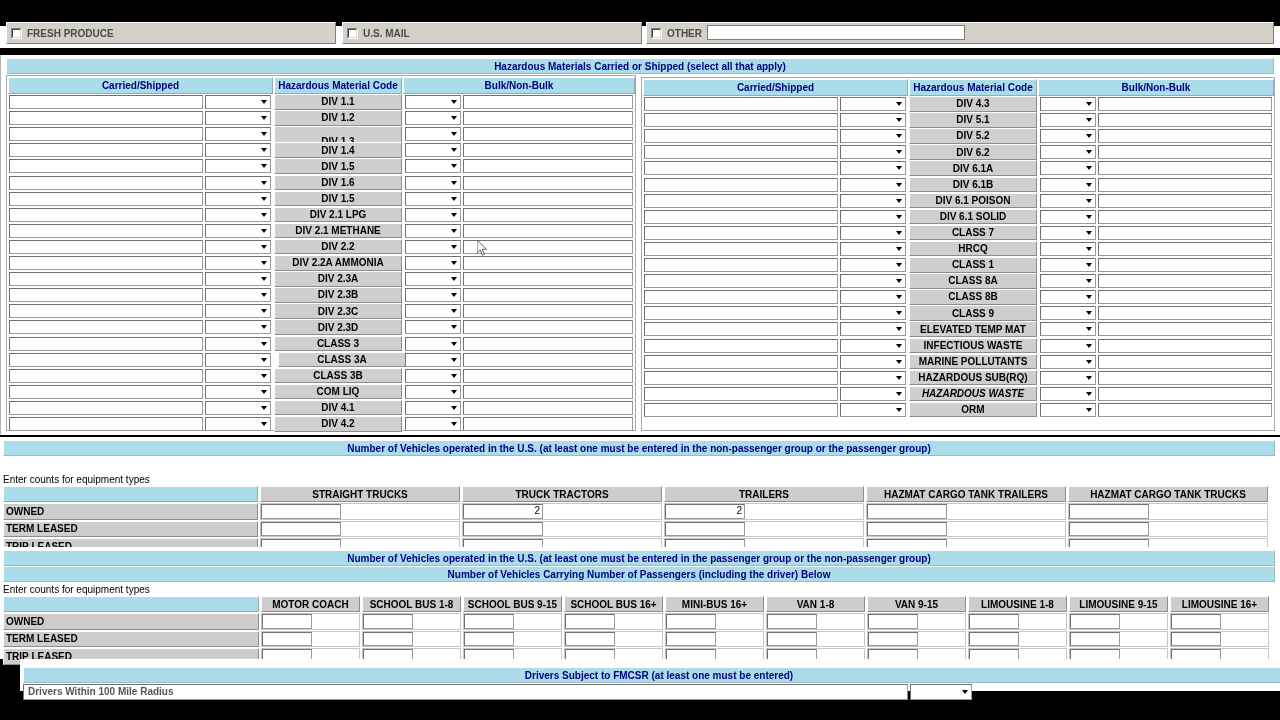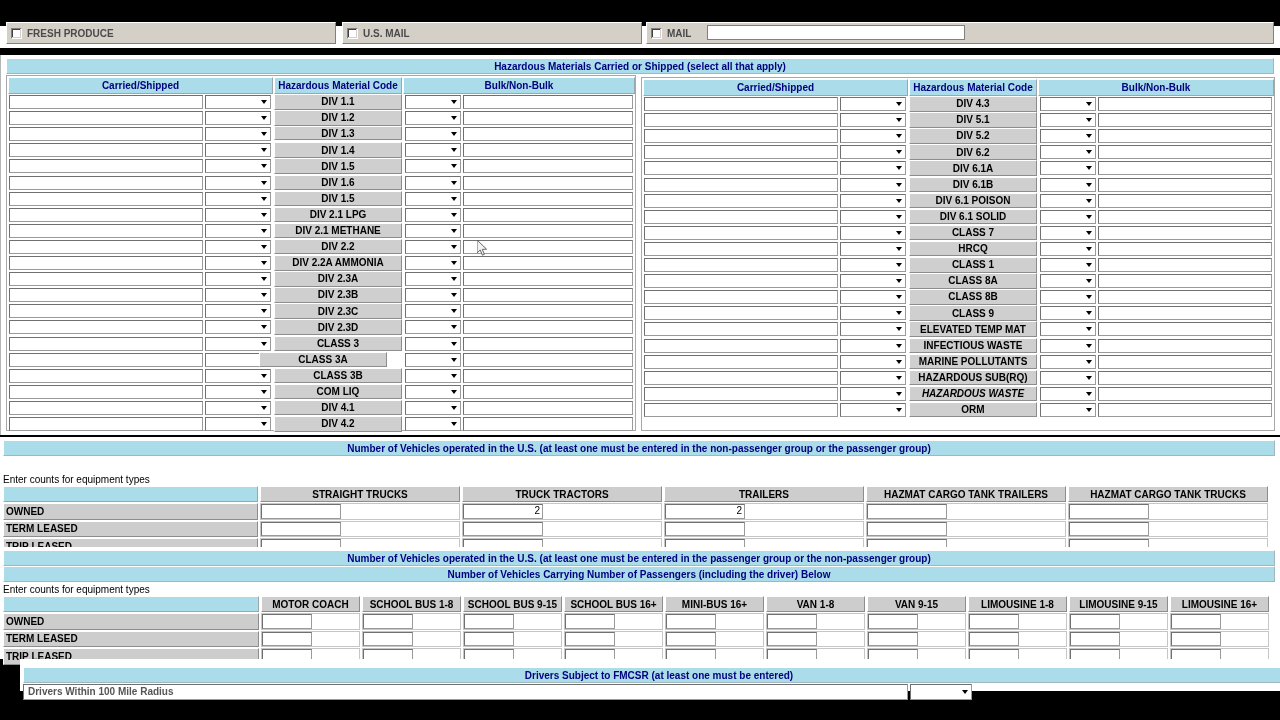--- a/index.html
+++ b/index.html
@@ -183,21 +183,21 @@
       <div class="cblabel" style="left:20px;top:5px;color:#4a4a4a;">FRESH PRODUCE</div>
     </div>
 
     <div class="cbrow" style="left:342px;top:-4px;width:300px;height:22px;">
       <div class="cbox" style="left:4px;top:5px;"></div>
       <div class="cblabel" style="left:20px;top:5px;color:#4a4a4a;">U.S. MAIL</div>
     </div>
 
     <div class="cbrow" style="left:646px;top:-4px;width:628px;height:22px;">
       <div class="cbox" style="left:4px;top:5px;"></div>
-      <div class="cblabel" style="left:20px;top:5px;color:#4a4a4a;">MAIL</div>
+      <div class="cblabel" style="left:20px;top:5px;color:#4a4a4a;">OTHER</div>
       <div class="whitefield" style="left:60px;top:2px;width:258px;height:15px;"></div>
     </div>
   </div>
 
   <div class="panel" style="left:0;top:55px;width:1280px;height:380px;border-left:1px solid #b5b5b5;">
 
     <div class="bandhdr" style="position:absolute;left:5px;top:3px;width:1268px;">Hazardous Materials Carried or Shipped (select all that apply)</div>
 
     <div class="subpanel" style="left:5px;top:20px;width:630px;height:356px;">
       <div class="colhdr" style="position:absolute;left:1px;top:1px;width:265px;height:17px;line-height:16px;">Carried/Shipped</div>
@@ -219,21 +219,21 @@
           </div>
           <div class="codecell" style="left:267px;top:34.1px;width:128px;height:15.6px;">DIV 1.2</div>
           <div class="sel" style="left:398px;top:35.1px;width:56px;height:14px;">
             <span class="arrow"></span>
           </div>
           <div class="plainrow" style="left:456px;top:35.1px;width:170px;height:14px;"></div>
           <div class="plainrow" style="left:2px;top:51.2px;width:194px;height:14px;"></div>
           <div class="sel" style="left:198px;top:51.2px;width:66px;height:14px;">
             <span class="arrow"></span>
           </div>
-          <div class="codecell" style="left:267px;top:50.2px;width:128px;height:14px;">DIV 1.3</div>
+          <div class="codecell" style="left:267px;top:50.2px;width:128px;height:30px;">DIV 1.3</div>
           <div class="sel" style="left:398px;top:51.2px;width:56px;height:14px;">
             <span class="arrow"></span>
           </div>
           <div class="plainrow" style="left:456px;top:51.2px;width:170px;height:14px;"></div>
           <div class="plainrow" style="left:2px;top:67.30000000000001px;width:194px;height:14px;"></div>
           <div class="sel" style="left:198px;top:67.30000000000001px;width:66px;height:14px;">
             <span class="arrow"></span>
           </div>
           <div class="codecell" style="left:267px;top:66.30000000000001px;width:128px;height:15.6px;">DIV 1.4</div>
           <div class="sel" style="left:398px;top:67.30000000000001px;width:56px;height:14px;">
@@ -345,21 +345,21 @@
           </div>
           <div class="codecell" style="left:267px;top:259.5px;width:128px;height:15.6px;">CLASS 3</div>
           <div class="sel" style="left:398px;top:260.5px;width:56px;height:14px;">
             <span class="arrow"></span>
           </div>
           <div class="plainrow" style="left:456px;top:260.5px;width:170px;height:14px;"></div>
           <div class="plainrow" style="left:2px;top:276.6px;width:194px;height:14px;"></div>
           <div class="sel" style="left:198px;top:276.6px;width:66px;height:14px;">
             <span class="arrow"></span>
           </div>
-          <div class="codecell" style="left:252px;top:275.6px;width:128px;height:15.6px;">CLASS 3A</div>
+          <div class="codecell" style="left:271px;top:275.6px;width:128px;height:15.6px;">CLASS 3A</div>
           <div class="sel" style="left:398px;top:276.6px;width:56px;height:14px;">
             <span class="arrow"></span>
           </div>
           <div class="plainrow" style="left:456px;top:276.6px;width:170px;height:14px;"></div>
           <div class="plainrow" style="left:2px;top:292.70000000000005px;width:194px;height:14px;"></div>
           <div class="sel" style="left:198px;top:292.70000000000005px;width:66px;height:14px;">
             <span class="arrow"></span>
           </div>
           <div class="codecell" style="left:267px;top:291.70000000000005px;width:128px;height:15.6px;">CLASS 3B</div>
           <div class="sel" style="left:398px;top:292.70000000000005px;width:56px;height:14px;">

